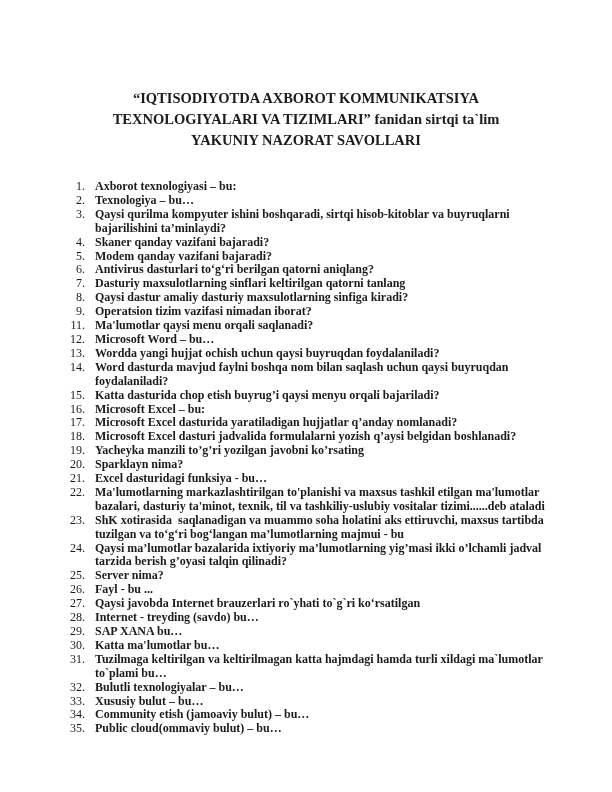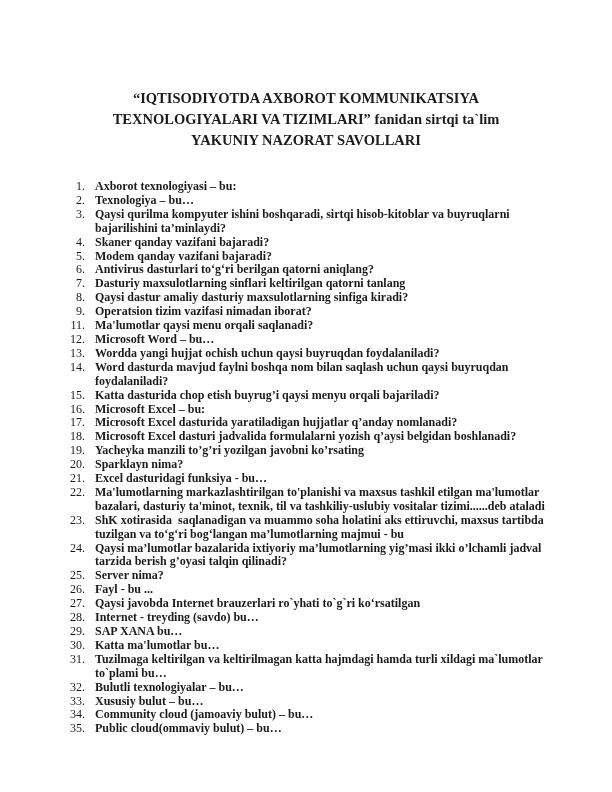--- a/index.html
+++ b/index.html
@@ -181,20 +181,20 @@
       <li>
         <span class="num">32.</span>
         <span class="txt">Bulutli texnologiyalar – bu…</span>
       </li>
       <li>
         <span class="num">33.</span>
         <span class="txt">Xususiy bulut – bu…</span>
       </li>
       <li>
         <span class="num">34.</span>
-        <span class="txt">Community cloud (jamoaviy bulut) – bu…</span>
+        <span class="txt">Community etish (jamoaviy bulut) – bu…</span>
       </li>
       <li>
         <span class="num">35.</span>
         <span class="txt">Public cloud(ommaviy bulut) – bu…</span>
       </li>
     </ol>
 </div>
 
 </body></html>

